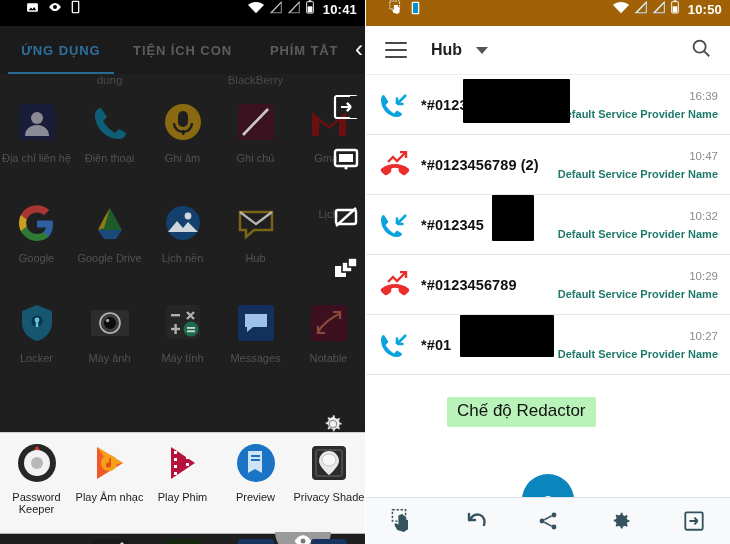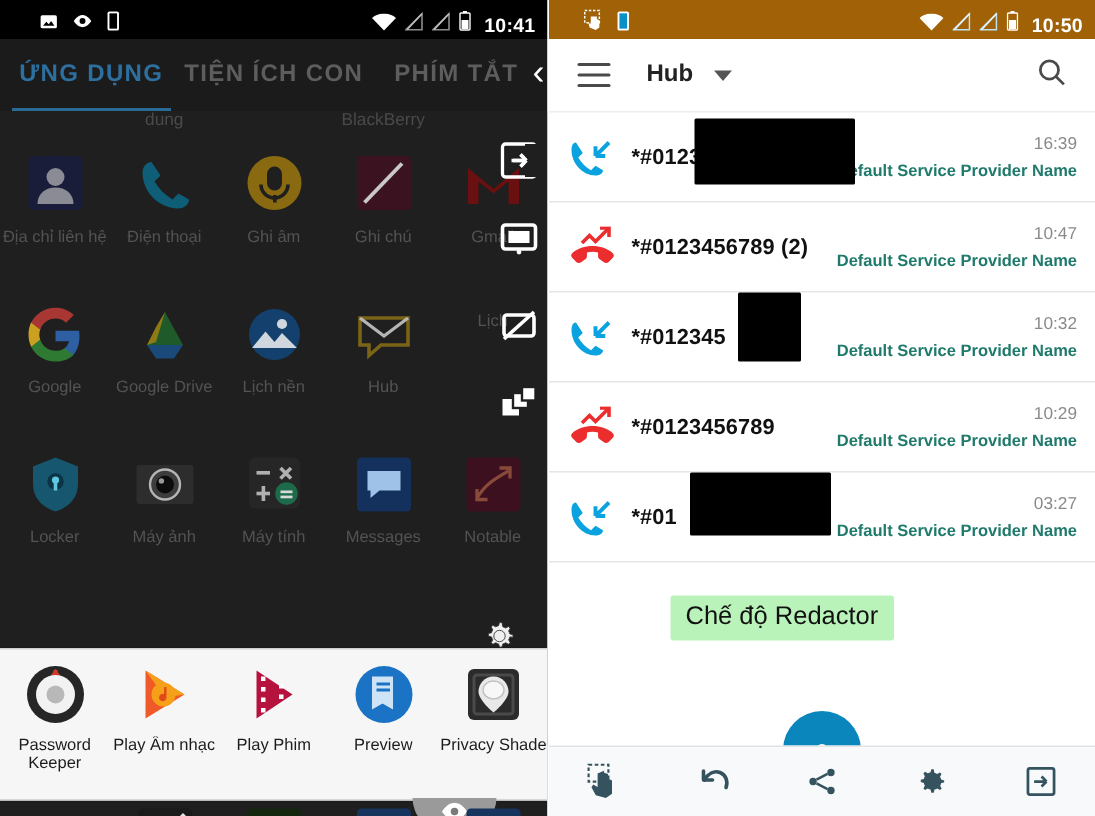--- a/index.html
+++ b/index.html
@@ -9,33 +9,33 @@
     font-family:"Liberation Sans","DejaVu Sans",sans-serif;
     -webkit-font-smoothing:antialiased;
   }
   .screen{position:relative;width:730px;height:544px;display:flex;}
   .panel{position:relative;width:365px;height:544px;overflow:hidden;}
 
   
   .left{background:#1e1e1e;}
   .statusbar{
     position:relative;height:26px;background:#000;
-    display:flex;align-items:flex-end;padding:0 8px;box-sizing:border-box;
+    display:flex;align-items:flex-start;padding:0 8px;box-sizing:border-box;
   }
   .sb-left{display:flex;align-items:center;gap:9px;margin-left:18px;}
   .sb-right{margin-left:auto;display:flex;align-items:center;gap:6px;}
   .sb-time{color:#fff;font-size:13px;font-weight:bold;letter-spacing:.2px;margin-left:3px;}
   .sb-ico{display:block;}
 
   .tabbar{
     position:relative;height:48px;background:#1b1b1b;
     display:flex;align-items:center;
   }
   .tab{
-    flex:1;text-align:center;font-size:16px;letter-spacing:.9px;
+    flex:1;text-align:center;font-size:13px;letter-spacing:.9px;
     color:#5d5d5d;font-weight:bold;
   }
   .tab.active{color:#2d6f9e;}
   .tab-underline{
     position:absolute;left:8px;bottom:0;width:106px;height:2.5px;background:#2a6a97;
   }
   .tab-chevron{
     position:absolute;right:2px;top:11px;color:#fff;font-size:24px;line-height:24px;font-weight:300;
   }
 
@@ -690,21 +690,21 @@
         <div class="callicon">
           <svg width="30" height="28" viewBox="0 0 30 28">
               <path d="M4 4C2 4 1 6 1 9c0 9 7.5 17 16 17 3 0 5-1.5 5-3.5l-5-3-3 3c-3.5-2-6.5-5-8.5-8.5l3-3z" fill="#0aa3e0"></path>
               <path d="M26 4l-9 9M17 13h6.5M17 13V6.5" fill="none" stroke="#0aa3e0" stroke-width="2.6"></path>
             </svg>
         </div>
         <div class="callmid">
           <div class="callnum">*#01</div>
         </div>
         <div class="callright">
-          <div class="calltime">03:27</div>
+          <div class="calltime">10:27</div>
           <div class="callprov">Default Service Provider Name</div>
         </div>
         <div class="redact" style="left:95px;top:0px;width:94px;height:42px;"></div>
       </div>
 
     </div>
 
     <div class="annot">Chế độ Redactor</div>
 
     <div class="fab">

